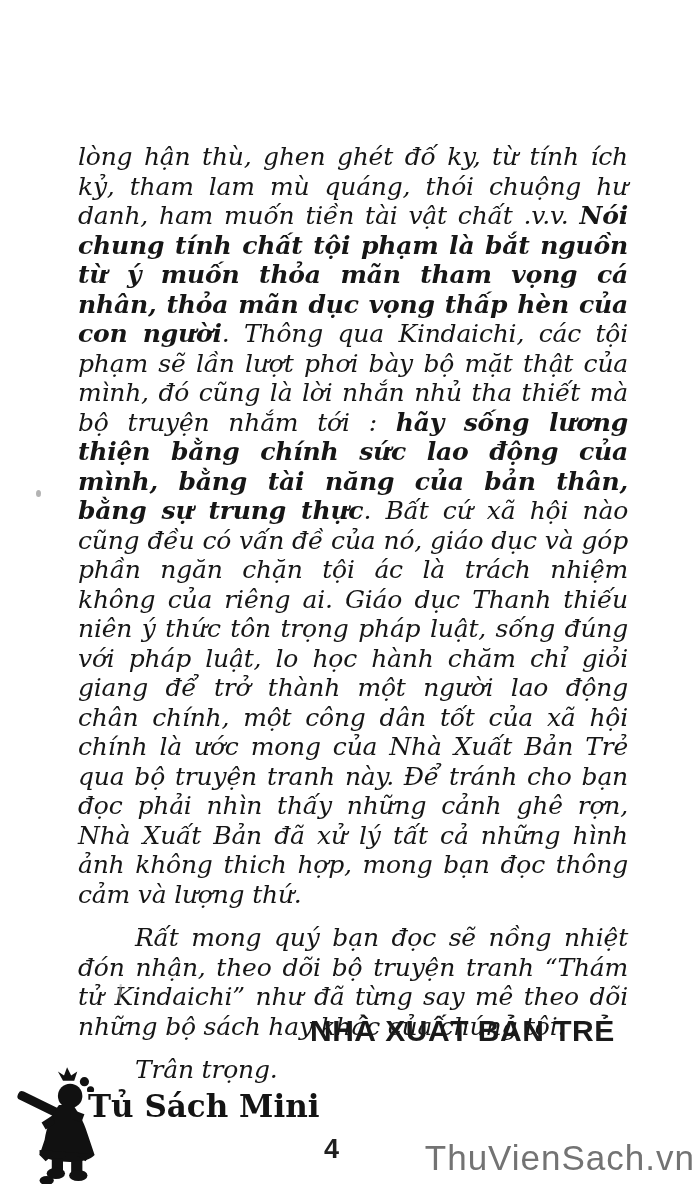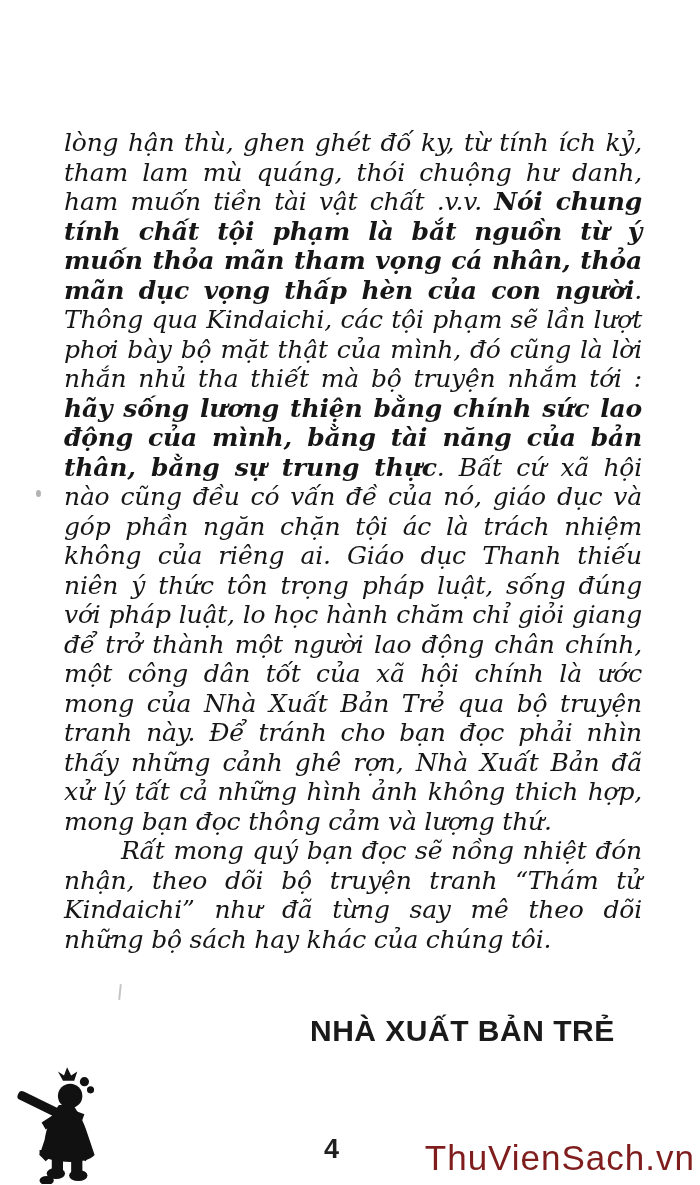--- a/index.html
+++ b/index.html
@@ -14,21 +14,21 @@
   .content{
     position:absolute;
     left:64px;top:128px;width:578px;
     font-style:italic;
     font-size:25px;
     line-height:29.5px;
     letter-spacing:-0.2px;
     text-align:justify;
     color:#161616;
   }
-  .content p{margin:0;}
+  .content p{margin:14px;}
   .content p.indented{text-indent:57px;}
   .content .b{font-weight:700;}
   
   .signature{
     position:absolute;
     left:310px;top:1014px;
     font-family:"Liberation Sans",sans-serif;
     font-weight:700;
     font-size:30px;
     letter-spacing:0.5px;
@@ -55,21 +55,21 @@
     text-shadow:-1px -1px 0 #fff,1px 1px 0 #fff;
   }
   .page-number{
     position:absolute;left:324px;top:1134px;
     font-family:"Liberation Sans",sans-serif;
     font-weight:700;font-size:27px;color:#1f1f1f;
   }
   .watermark{
     position:absolute;right:5px;top:1138px;
     font-family:"Liberation Sans",sans-serif;
-    font-weight:400;font-size:35px;color:#7f1d1d;
+    font-weight:400;font-size:35px;color:#737373;
     letter-spacing:1px;white-space:nowrap;
   }
   
   .artifact-dot{
     position:absolute;left:36px;top:490px;
     width:5px;height:7px;border-radius:50%;
     background:#9a9a9a;opacity:.75;
   }
   .artifact-tick{
     position:absolute;left:119px;top:984px;
@@ -78,20 +78,21 @@
   }
 </style>
 </head>
 <body>
 
 <div class="page">
 
   <div class="content">
     <p><span>lòng hận thù, ghen ghét đố ky, từ tính ích kỷ, tham lam mù quáng, thói chuộng hư danh, ham muốn tiền tài vật chất .v.v. </span><span class="b">Nói chung tính chất tội phạm là bắt nguồn từ ý muốn thỏa mãn tham vọng cá nhân, thỏa mãn dục vọng thấp hèn của con người</span><span>. Thông qua Kindaichi, các tội phạm sẽ lần lượt phơi bày bộ mặt thật của mình, đó cũng là lời nhắn nhủ tha thiết mà bộ truyện nhắm tới : </span><span class="b">hãy sống lương thiện bằng chính sức lao động của mình, bằng tài năng của bản thân, bằng sự trung thực</span><span>. Bất cứ xã hội nào cũng đều có vấn đề của nó, giáo dục và góp phần ngăn chặn tội ác là trách nhiệm không của riêng ai. Giáo dục Thanh thiếu niên ý thức tôn trọng pháp luật, sống đúng với pháp luật, lo học hành chăm chỉ giỏi giang để trở thành một người lao động chân chính, một công dân tốt của xã hội chính là ước mong của Nhà Xuất Bản Trẻ qua bộ truyện tranh này. Để tránh cho bạn đọc phải nhìn thấy những cảnh ghê rợn, Nhà Xuất Bản đã xử lý tất cả những hình ảnh không thich hợp, mong bạn đọc thông cảm và lượng thứ.</span></p>
     <p class="indented">Rất mong quý bạn đọc sẽ nồng nhiệt đón nhận, theo dõi bộ truyện tranh “Thám tử Kindaichi” như đã từng say mê theo dõi những bộ sách hay khác của chúng tôi.</p>
+    <p class="indented">Trân trọng.</p>
   </div>
 
   <div class="signature">NHÀ XUẤT BẢN TRẺ</div>
 
   <svg class="mascot" viewBox="0 0 100 115" xmlns="http://www.w3.org/2000/svg" aria-hidden="true">
     <g fill="#111111">
       <rect x="8" y="23" width="52" height="9" rx="4" transform="rotate(26 8 23)"></rect>
       <path d="M50 14 l-5 -9 6 4 3 -8 4 8 6 -4 -3 9 z"></path>
       <circle cx="57" cy="29" r="12"></circle>
       <circle cx="71" cy="15" r="4.5"></circle>
@@ -101,20 +102,21 @@
       <path d="M58 42 l13 5 -3 8 -11 -4 z"></path>
       <path d="M27 87 l6 6 6 -5 6 6 7 -6 7 6 6 -6 7 5 6 -7 -51 -4 z"></path>
       <rect x="39" y="90" width="11" height="14"></rect>
       <rect x="58" y="92" width="11" height="14"></rect>
       <ellipse cx="43" cy="105" rx="9" ry="5.5"></ellipse>
       <ellipse cx="65" cy="107" rx="9" ry="5.5"></ellipse>
       <ellipse cx="34" cy="112" rx="7" ry="4.5"></ellipse>
     </g>
   </svg>
 
+  <div class="brand">Tủ Sách Mini</div>
 
   <div class="brand-url">www.truyentranh.com</div>
 
   <div class="page-number">4</div>
 
   <div class="watermark">ThuVienSach.vn</div>
 
   <div class="artifact-dot"></div>
   <div class="artifact-tick"></div>
 

